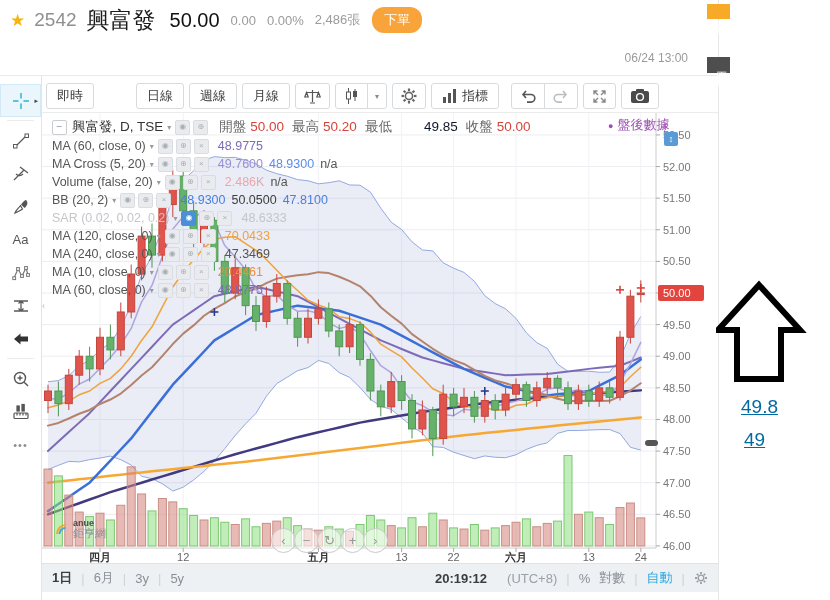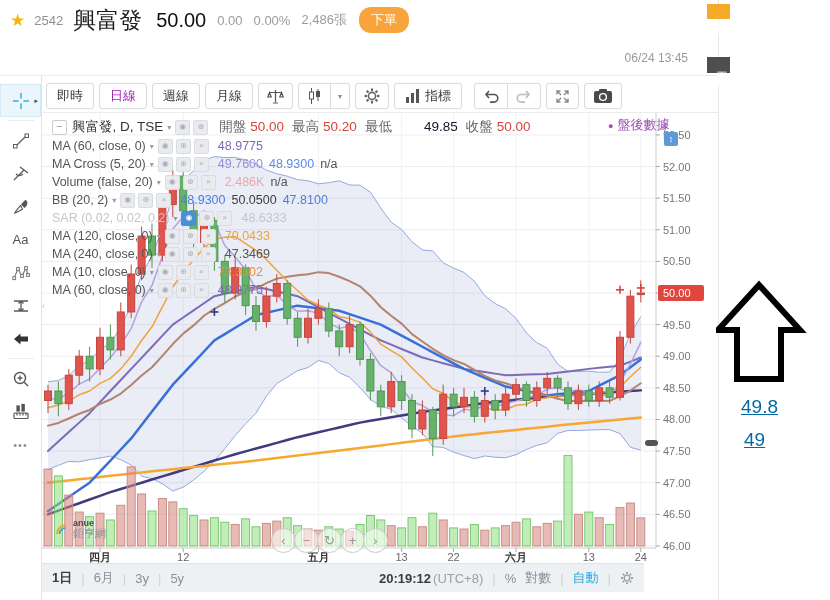--- a/index.html
+++ b/index.html
@@ -1,21 +1,21 @@
 <!DOCTYPE html>
 <html><head>
 <meta charset="utf-8">
 <style>
   html,body{margin:0;padding:0;width:830px;height:600px;background:#fff;overflow:hidden;
     font-family:"Liberation Sans","DejaVu Sans",sans-serif;-webkit-font-smoothing:antialiased;}
   .app{position:absolute;left:0;top:0;width:718px;height:600px;background:#fff;border-right:1px solid #e6e6e6;}
   
   .hdr{position:absolute;left:0;top:0;width:100%;height:40px;display:flex;align-items:center;padding-left:10px;box-sizing:border-box;}
   .star{color:#f5b50d;font-size:17px;}
-  .code{color:#8f8f8f;font-size:13px;margin-left:9px;}
+  .code{color:#8f8f8f;font-size:19px;margin-left:9px;}
   .sname{color:#1c1c1c;font-size:23px;margin-left:10px;}
   .price{color:#111;font-size:20px;margin-left:14px;}
   .chg,.chgp,.hvol{color:#9b9b9b;font-size:13px;margin-left:11px;}
   .orderbtn{margin-left:12px;background:#f9a43b;color:#fff;border:none;border-radius:12px;font-size:13px;padding:4px 12px;cursor:pointer;}
   
   .tabs{position:absolute;left:0;top:40px;width:100%;height:36px;border-bottom:1px solid #eaeaea;display:flex;align-items:stretch;padding-left:22px;box-sizing:border-box;}
   .tab{font-size:14px;color:#4a4a4a;margin-right:41px;display:flex;align-items:center;border-bottom:2px solid transparent;cursor:pointer;}
   .tab.active{color:#1d1d1d;border-bottom:2px solid #e0544e;}
   .tabdate{margin-left:auto;margin-right:30px;color:#9a9a9a;font-size:12px;align-self:center;}
   
@@ -23,21 +23,21 @@
   .ritem{width:41px;height:33px;display:flex;align-items:center;justify-content:center;cursor:pointer;color:#5a5a5a;}
   .ritem.sel{background:#eaf6fc;border:1px solid #d2eaf5;box-sizing:border-box;position:relative;}
   .ritem.sel .subarrow{position:absolute;right:2px;top:50%;transform:translateY(-50%);font-size:7px;color:#444;}
   .rsep{height:1px;background:#ececec;margin:3px 7px;}
   .railAa{font-size:13px;color:#555;}
   .raildots{font-size:11px;color:#8c8c8c;letter-spacing:1px;}
   
   .ctb{position:absolute;left:46px;top:82px;height:28px;display:flex;align-items:center;gap:5px;}
   .tbtn{height:26px;border:1px solid #d8dbde;background:#fff;border-radius:3px;font-size:13px;color:#3c3c3c;
     display:flex;align-items:center;padding:0 10px;gap:4px;cursor:pointer;box-sizing:border-box;white-space:nowrap;}
-  .tbtn.active{color:#a21caf;}
+  .tbtn.active{color:#404040;margin-left:37px;}
   .tbtn.icon{padding:0 7px;}
   .bgroup{display:flex;}
   .bgroup .tbtn{border-radius:0;}
   .bgroup .tbtn:first-child{border-radius:3px 0 0 3px;}
   .bgroup .tbtn:last-child{border-radius:0 3px 3px 0;margin-left:-1px;}
   .carets{font-size:8px;color:#8a8a8a;}
   
   .chartwrap{position:absolute;left:42px;top:112px;width:676px;height:451px;background:#fff;border-top:1px solid #ececec;box-sizing:border-box;}
   #chartsvg{position:absolute;left:0;top:0;}
   .legend{position:absolute;left:10px;top:4px;z-index:5;}
@@ -59,31 +59,31 @@
   .ahbadge{position:absolute;left:622px;top:19px;width:14px;height:14px;background:#5b9bd5;border-radius:2px;color:#fff;
     font-size:9px;text-align:center;line-height:14px;z-index:5;cursor:pointer;}
   .edgechev{position:absolute;left:0px;top:188px;color:#b5b5b5;font-size:9px;z-index:5;cursor:pointer;}
   .navc{position:absolute;top:415px;width:23px;height:23px;border:1px solid #c9c9c9;border-radius:50%;
     background:rgba(255,255,255,.55);color:#9a9a9a;font-size:13px;display:flex;align-items:center;justify-content:center;z-index:6;cursor:pointer;}
   .wm{position:absolute;left:12px;top:406px;display:flex;align-items:center;z-index:4;}
   .wmtxt{margin-left:3px;line-height:1.05;}
   .wmb{font-size:9px;font-weight:bold;color:#4a4a4a;}
   .wms{font-size:11px;color:#8a8f96;}
   
-  .bbar{position:absolute;left:42px;top:563px;width:602px;height:29px;background:#eef1f4;border-top:1px solid #dfe3e7;
+  .bbar{position:absolute;left:42px;top:563px;width:676px;height:29px;background:#eef1f4;border-top:1px solid #dfe3e7;
     display:flex;align-items:center;font-size:13px;color:#8a8f96;padding:0 10px;box-sizing:border-box;}
   .bbar .it{margin-right:9px;cursor:pointer;}
   .bbar .sep{color:#cfd3d8;margin-right:9px;}
   .bbar .dark{color:#3c3c3c;font-weight:bold;}
   .bbar .right{margin-left:auto;display:flex;align-items:center;}
   .bbar .right .it{margin-right:0;margin-left:9px;}
   .bbar .right .sep{margin-right:0;margin-left:9px;}
   .bbar .auto{color:#2ba8e0;}
   .bbar .time{color:#3c3c3c;font-weight:bold;}
-  .bbar .tz{color:#9aa0a6;font-weight:normal;margin-left:2px;}
+  .bbar .tz{color:#9aa0a6;font-weight:normal;margin-left:20px;}
   
   .stab{position:absolute;left:707px;width:23px;writing-mode:vertical-rl;text-orientation:upright;color:#fff;
     text-align:center;cursor:pointer;z-index:10;letter-spacing:1px;}
   .stab.chat{top:4px;font-size:12.5px;padding:6px 0;}
   .stab.order{top:57px;font-size:12px;padding:5px 0;}
   
   .anno-num{position:absolute;color:#0369a1;font-size:19px;text-decoration:underline;z-index:20;}
   #annArrow{position:absolute;left:716px;top:278px;z-index:20;}
   svg{display:block;}
 </style>
@@ -97,21 +97,21 @@
     <span class="code">2542</span>
     <span class="sname">興富發</span>
     <span class="price">50.00</span>
     <span class="chg">0.00</span>
     <span class="chgp">0.00%</span>
     <span class="hvol">2,486張</span>
     <button class="orderbtn">下單</button>
   </div>
 
   <div class="tabs">
-    <span class="tabdate">06/24 13:45</span>
+    <span class="tabdate">06/24 13:00</span>
   </div>
 
   <div class="rail">
     <div style="height:8px;"></div>
     <div class="ritem sel">
       <svg width="20" height="20">
           <g stroke="#3cb8d0" stroke-width="1.6">
             <line x1="10" y1="2" x2="10" y2="7.5"></line>
             <line x1="10" y1="12.5" x2="10" y2="18"></line>
             <line x1="2" y1="10" x2="7.5" y2="10"></line>
@@ -610,21 +610,21 @@
           <span class="box">⊕</span>
           <span class="box">×</span>
           <span class="lg-val" style="color: rgb(85, 85, 85);">47.3469</span>
         </div>
         <div class="lg-row">
           <span class="lg-name">MA (10, close, 0)</span>
           <span class="lg-caret">▾</span>
           <span class="box">◉</span>
           <span class="box">⊕</span>
           <span class="box">×</span>
-          <span class="lg-val" style="color: rgb(239, 139, 58);">73.3302</span>
+          <span class="lg-val" style="color: rgb(239, 139, 58);">20.4461</span>
         </div>
         <div class="lg-row">
           <span class="lg-name">MA (60, close, 0)</span>
           <span class="lg-caret">▾</span>
           <span class="box">◉</span>
           <span class="box">⊕</span>
           <span class="box">×</span>
           <span class="lg-val" style="color: rgb(125, 107, 184);">48.9775</span>
         </div>
       </div>

